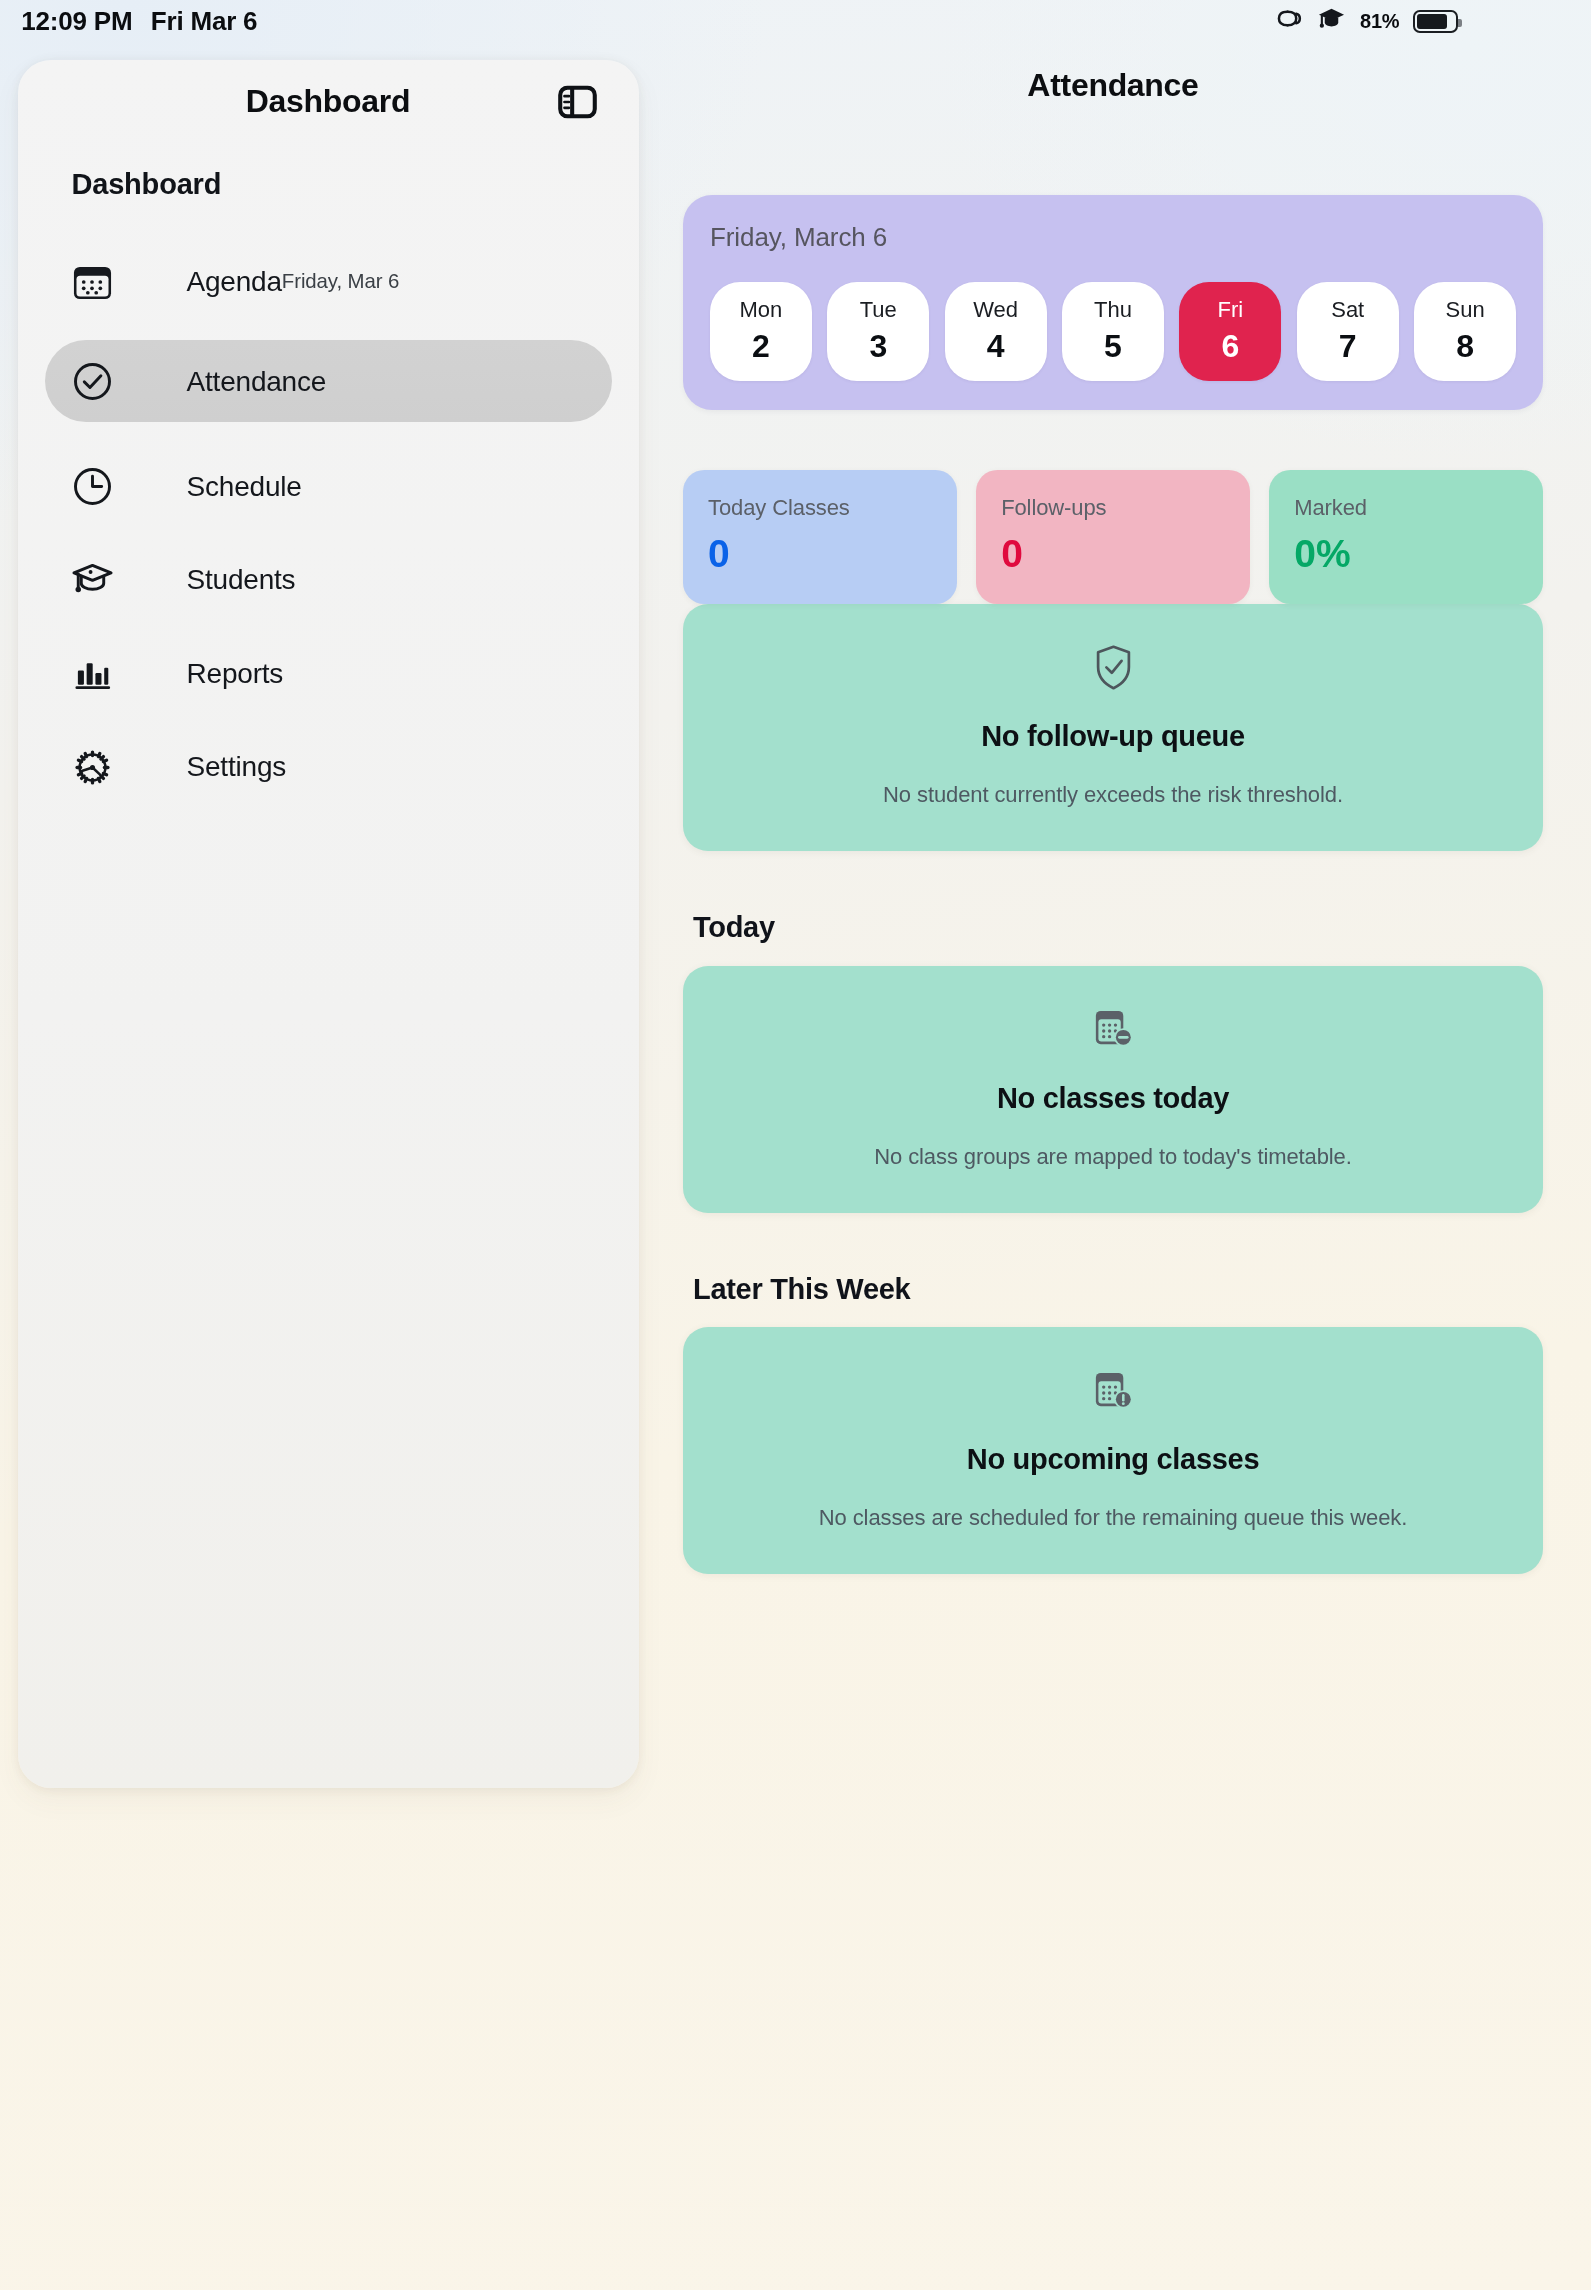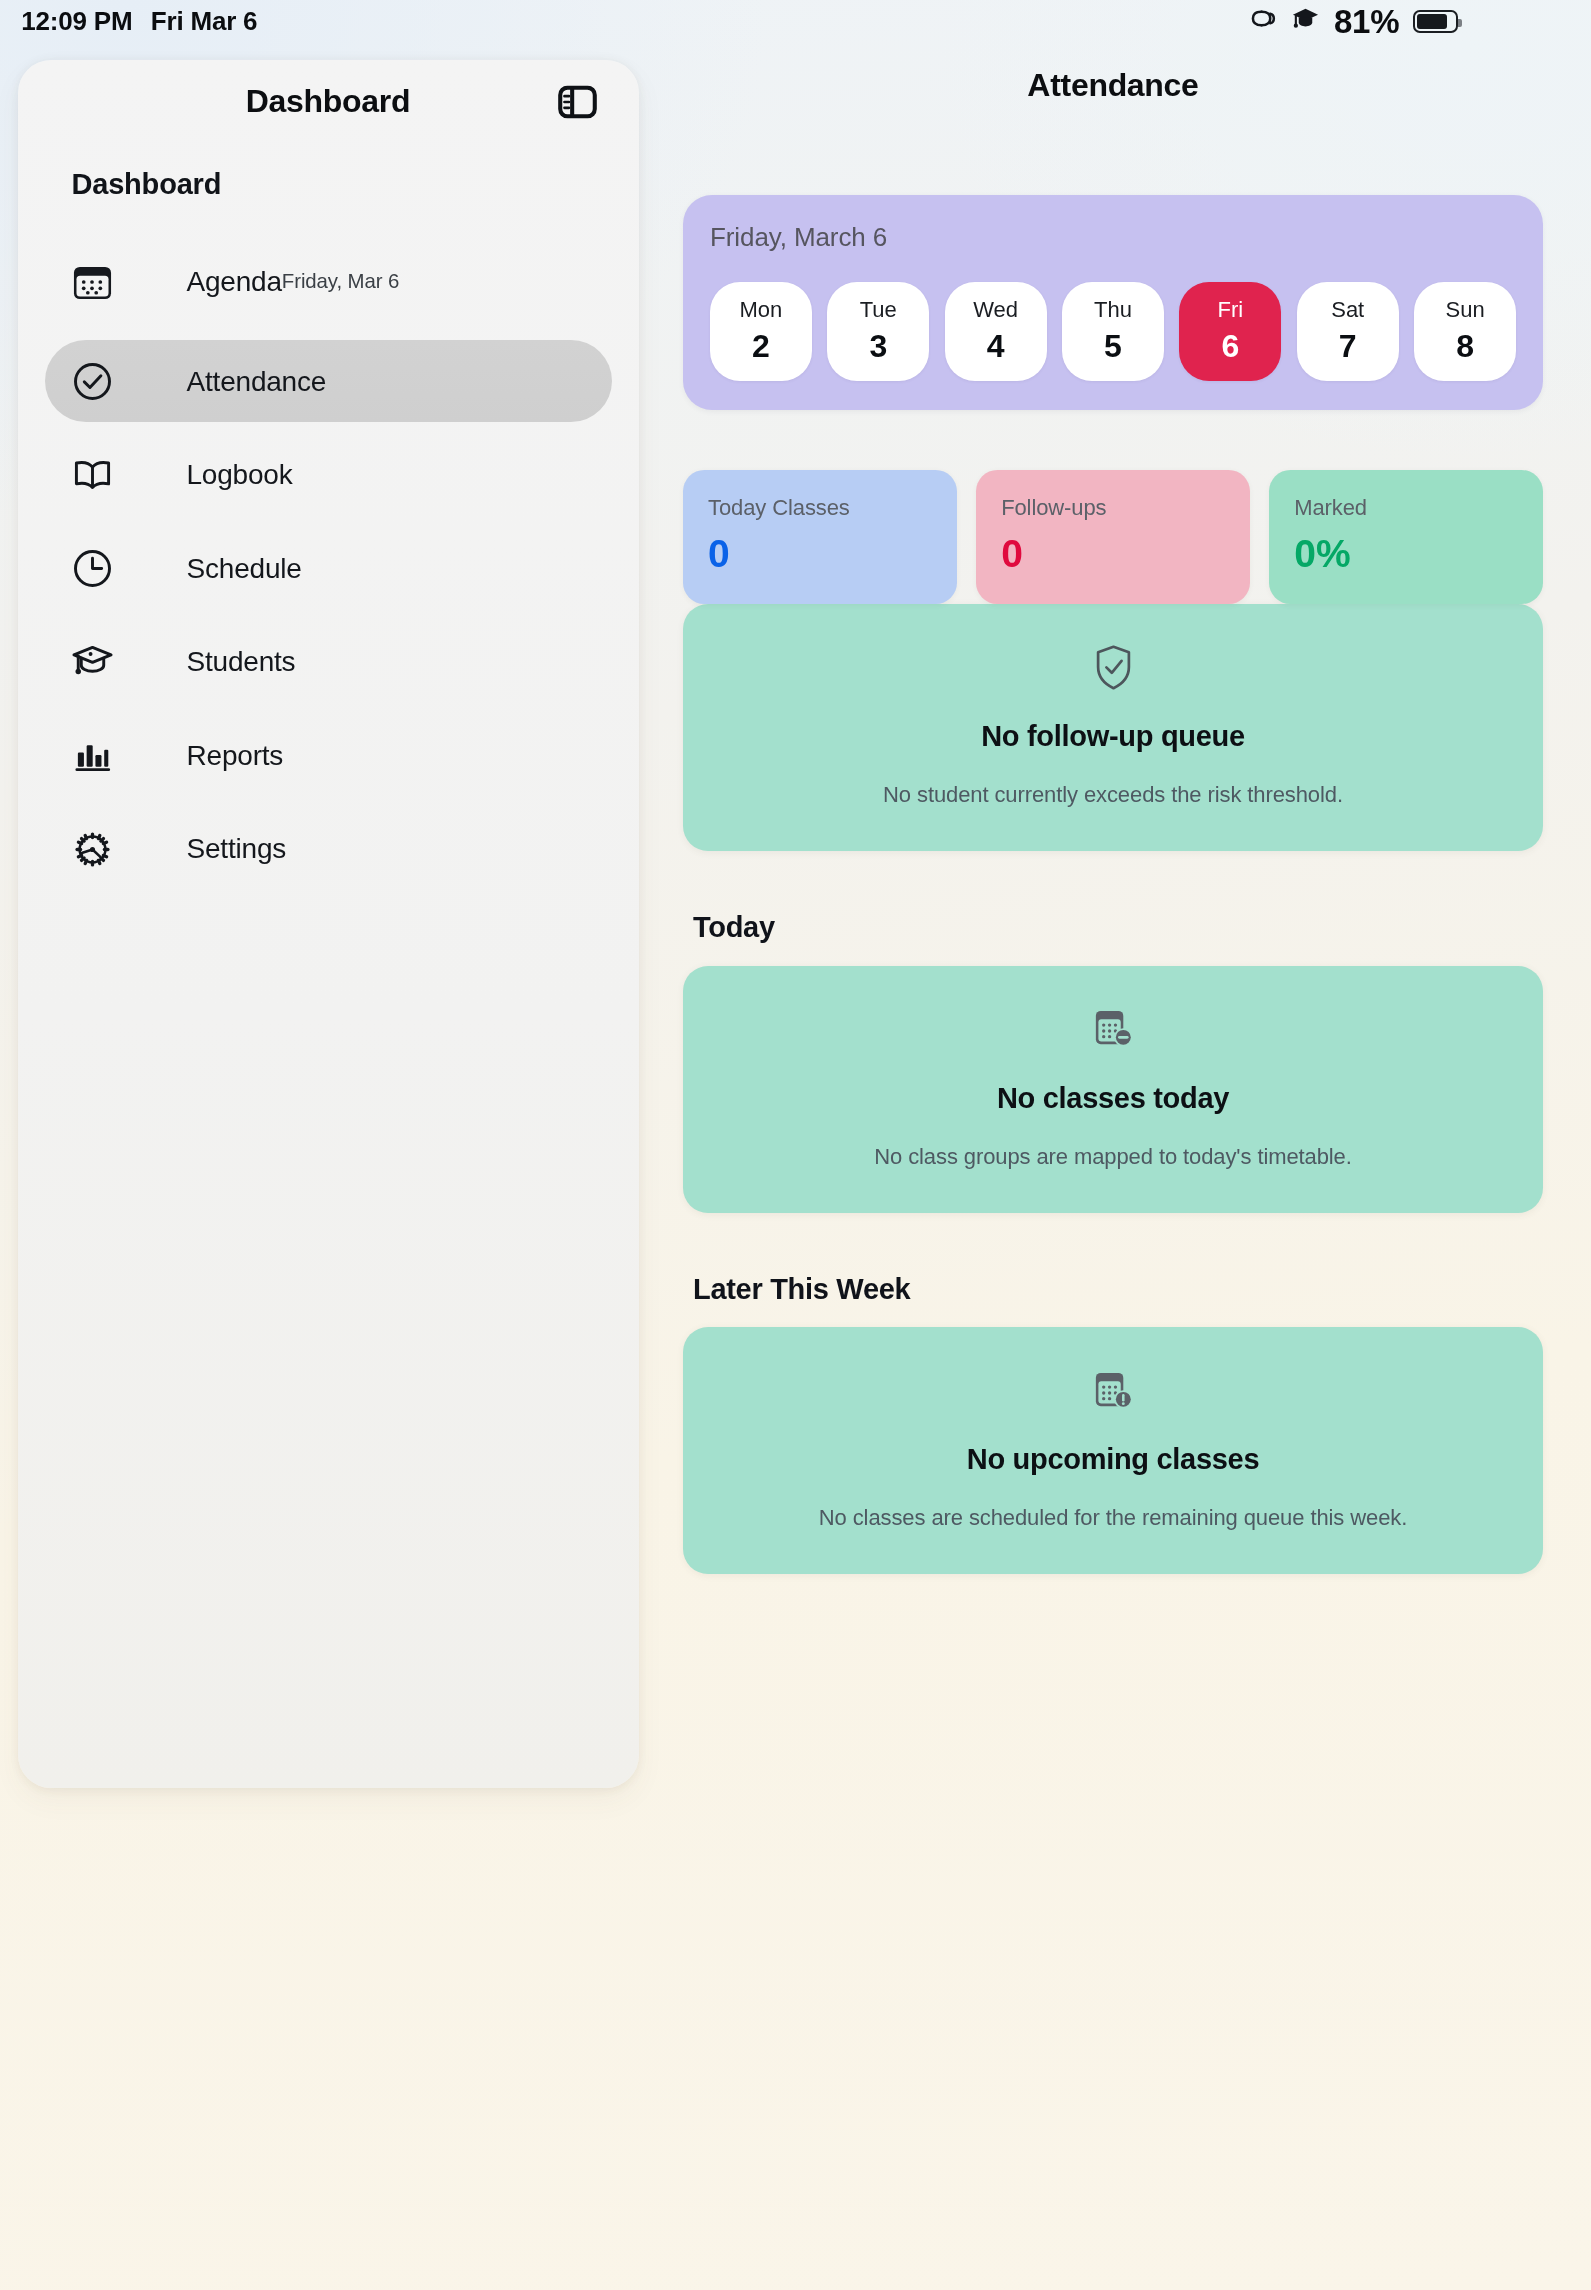--- a/index.html
+++ b/index.html
@@ -19,21 +19,21 @@
   
   #statusbar {
     position:absolute; top:0; left:0; width:1483px; height:43px;
     display:flex; align-items:center;
     padding:0 25px 0 21.3px;
     font-size:26px; font-weight:600; color:#0b0d10;
     letter-spacing:-0.2px;
   }
   #statusbar .sb-left { display:flex; align-items:center; gap:18.4px; }
   #statusbar .sb-right { margin-left:auto; display:flex; align-items:center; gap:13.6px; }
-  .sb-pct { font-size:33px; font-weight:600; }
+  .sb-pct { font-size:20px; font-weight:600; }
   .battery {
     width:45px; height:23px; border:2.4px solid #1b1e22; border-radius:6.8px;
     position:relative; padding:2.4px;
   }
   .battery::after {
     content:""; position:absolute; right:-5.8px; top:6.8px;
     width:3.9px; height:8.7px; background:#7c8085; border-radius:0 1.9px 1.9px 0;
   }
   .battery i { display:block; height:100%; width:81%; background:#16191d; border-radius:2.9px; }
 
@@ -214,31 +214,20 @@
           <path d="M13.6 22.4 L19.4 28.2 L30.6 16.2" stroke="#14171c" stroke-width="3" stroke-linecap="round" stroke-linejoin="round"></path>
         </svg>
       </span>
       <span class="nav-txt">
         <span class="nav-label">Attendance</span>
       </span>
     </div>
 
     <div class="nav-gap"></div>
 
-    <div class="nav-item">
-      <span class="nav-ico">
-        <svg width="43" height="39" viewBox="0 0 44 40" fill="none">
-          <path d="M22 12.5 C18 7.5 11.5 7 5.5 8.2 V29.6 C11.5 28.4 18 28.9 22 33.3 C26 28.9 32.5 28.4 38.5 29.6 V8.2 C32.5 7 26 7.5 22 12.5 Z" stroke="#14171c" stroke-width="3" stroke-linejoin="round" fill="none"></path>
-          <path d="M22 12.5 V33.3" stroke="#14171c" stroke-width="3"></path>
-        </svg>
-      </span>
-      <span class="nav-txt">
-        <span class="nav-label">Logbook</span>
-      </span>
-    </div>
 
     <div class="nav-gap"></div>
 
     <div class="nav-item">
       <span class="nav-ico">
         <svg width="43" height="43" viewBox="0 0 44 44" fill="none">
           <circle cx="22" cy="22" r="17.4" stroke="#14171c" stroke-width="3"></circle>
           <path d="M22 11.4 V22 H31.4" stroke="#14171c" stroke-width="3" stroke-linecap="round" stroke-linejoin="round"></path>
         </svg>
       </span>

